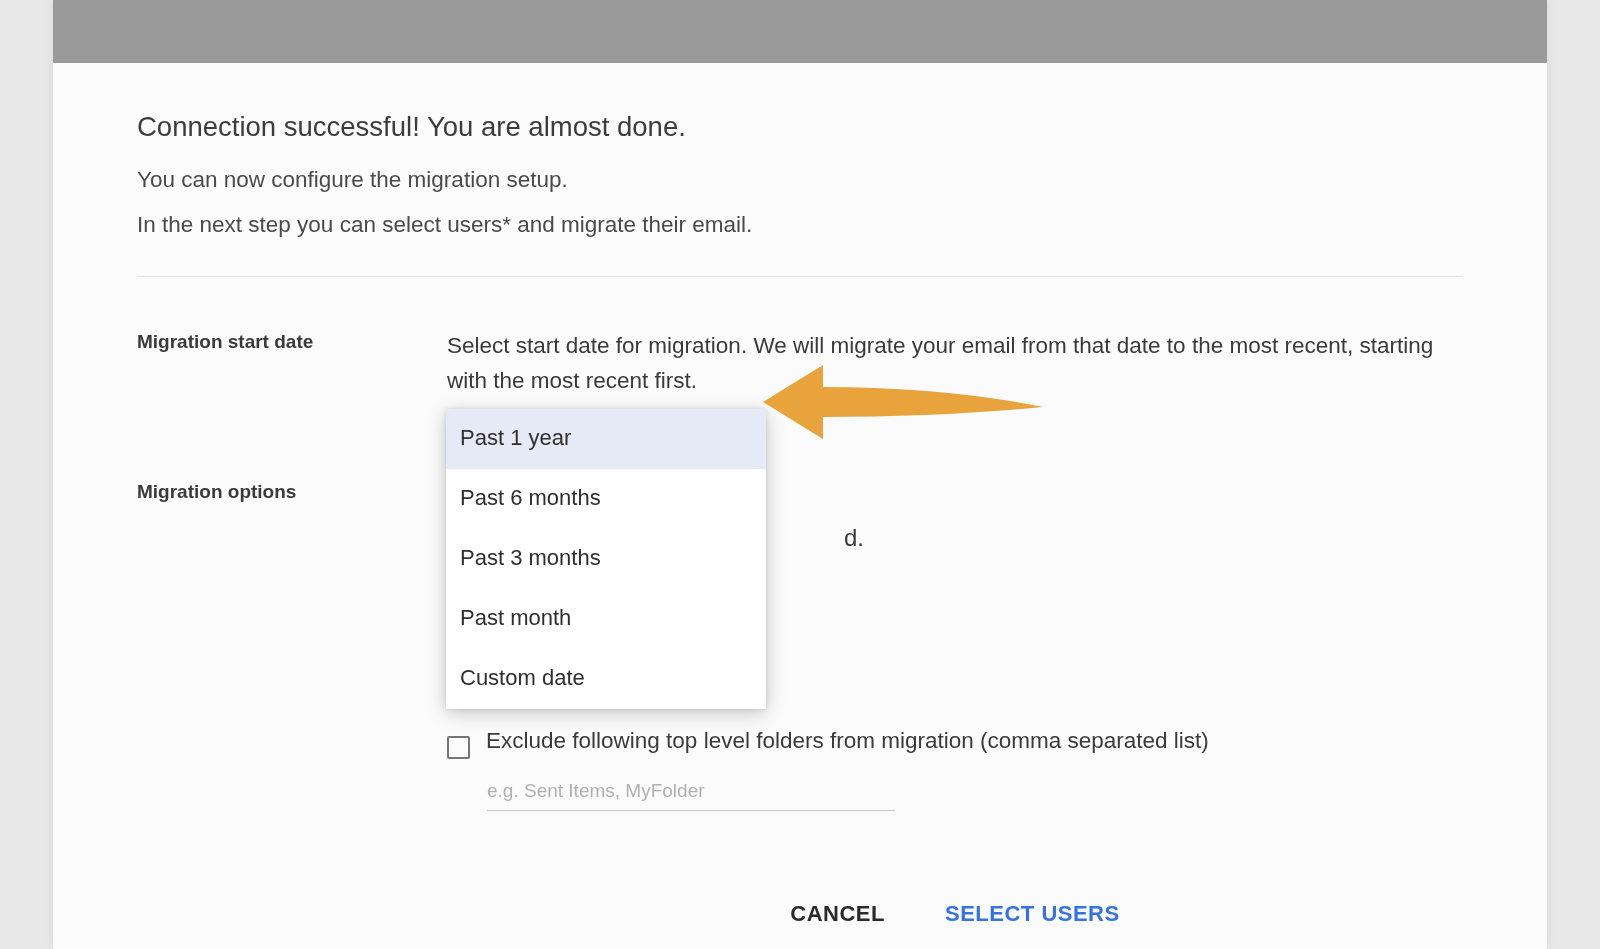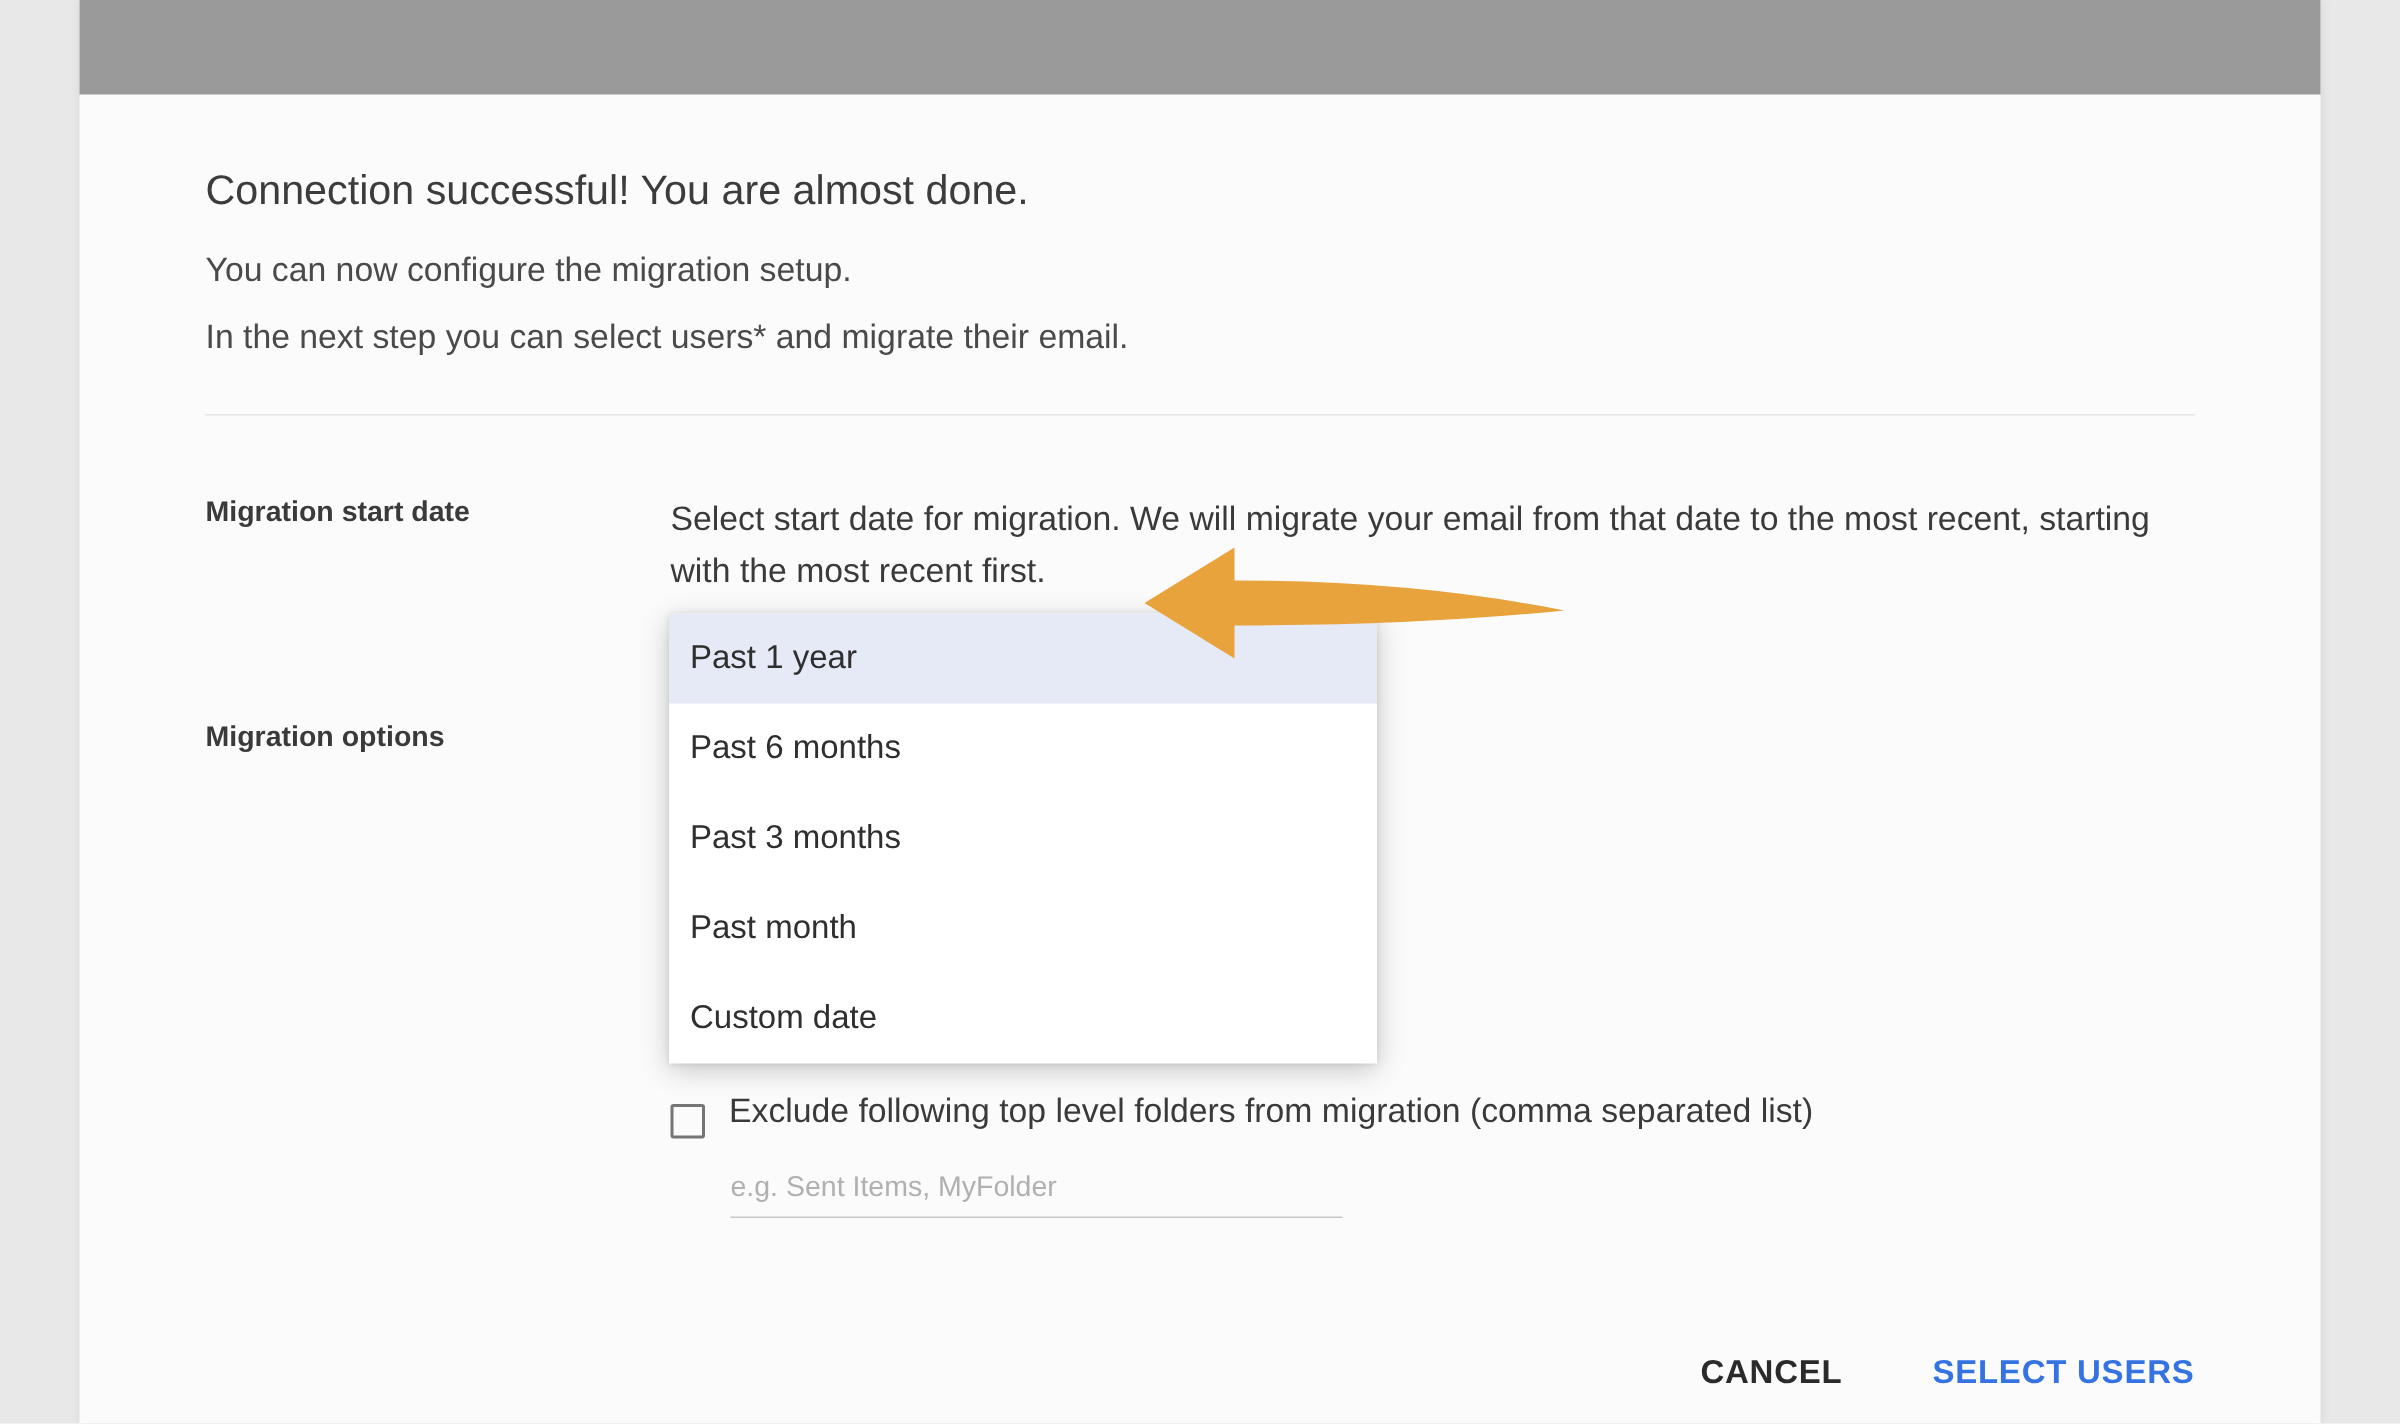--- a/index.html
+++ b/index.html
@@ -76,21 +76,21 @@
     color: #3a3a3a;
     line-height: 1.55;
     position: relative;
     margin-left: 32px;
   }
 
   .dropdown {
     position: absolute;
     left: -1px;
     top: 80px;
-    width: 472px;
+    width: 320px;
     background: #fff;
     box-shadow: 0 4px 18px rgba(0,0,0,0.22), 0 0 4px rgba(0,0,0,0.10);
     z-index: 10;
   }
 
   .dropdown-item {
     font-size: 22px;
     color: #2f2f2f;
     padding: 12px 14px 14px 14px;
     cursor: pointer;
@@ -148,21 +148,21 @@
     padding: 6px 0 8px 0;
     outline: none;
   }
 
   .exclude-input::placeholder {
     color: #b0b0b0;
   }
 
   .footer {
     display: flex;
-    justify-content: flex-end;
+    justify-content: center;
     gap: 60px;
     padding: 86px 0 0 0;
   }
 
   .btn {
     font-size: 22px;
     font-weight: 700;
     letter-spacing: 0.5px;
     background: none;
     border: none;

